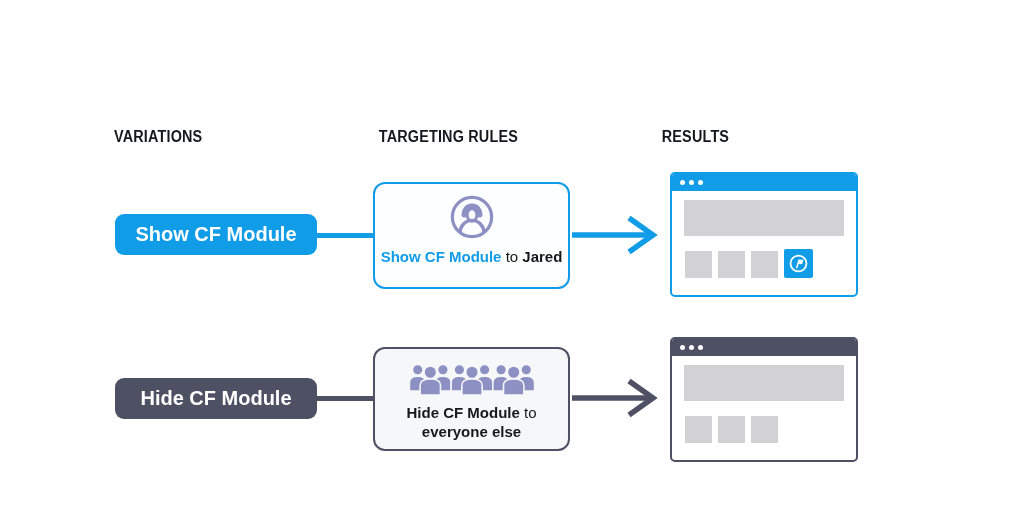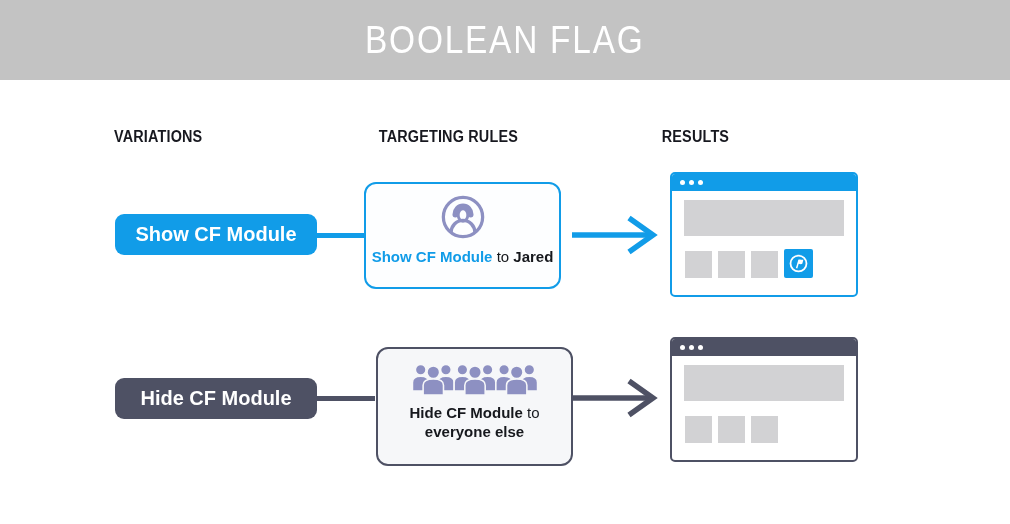--- a/index.html
+++ b/index.html
@@ -24,21 +24,21 @@
           color:#ffffff; font-weight:700; font-size:20px; }
   .pill.blue { background:#119ce8; }
   .pill.dark { background:#4e5164; }
 
   
   .connector { position:absolute; left:315px; width:60px; height:5px; }
   .connector.blue { background:#119ce8; }
   .connector.dark { background:#4e5164; }
 
   
-  .card { position:absolute; left:364px; width:197px; border-radius:12px;
+  .card { position:absolute; left:373px; width:197px; border-radius:12px;
           display:flex; flex-direction:column; align-items:center; }
   .card.blue { border:2px solid #119ce8; background:#fdfeff; }
   .card.dark { border:2px solid #4e5164; background:#f6f7f9; }
   .rule-text { font-size:15px; color:#16181d; text-align:center; line-height:19px; }
   .rule-text .flag-blue { color:#119ce8; font-weight:700; }
   .rule-text .flag-dark { color:#16181d; font-weight:700; }
   .rule-text .audience { font-weight:700; }
 
   
   .arrow { position:absolute; left:572px; }
@@ -55,23 +55,20 @@
   .banner { position:absolute; left:12px; top:26px; width:160px; height:36px; background:#d2d2d4; }
   .block { position:absolute; top:77px; width:27px; height:27px; background:#d2d2d4; }
   .module { position:absolute; left:112px; top:75px; width:29px; height:29px; background:#119ce8;
             border-radius:2px; display:flex; align-items:center; justify-content:center; }
 </style>
 </head>
 <body>
 
 <div class="canvas">
 
-  <div class="topbar">
-    <span class="title">BOOLEAN FLAG</span>
-  </div>
 
   <div class="col-label" style="left:109px;">
     <span>VARIATIONS</span>
   </div>
   <div class="col-label" style="left:658px;">
     <span>RESULTS</span>
   </div>
   <div class="col-label" style="left:371px;">
     <span>TARGETING RULES</span>
   </div>
@@ -119,21 +116,21 @@
       </svg>
     </div>
   </div>
 
   <div class="pill dark" style="top:378px;">
     <span>Hide CF Module</span>
   </div>
 
   <div class="connector dark" style="top:396px;"></div>
 
-  <div class="card dark" style="top:347px; height:119px;margin-left:12px;">
+  <div class="card dark" style="top:347px; height:104px;">
     <svg width="128" height="35" viewBox="0 0 132 36" style="margin-top:13px;">
       <g fill="#8d90c2" stroke="#f6f7f9" stroke-width="1.6">
 
         <circle cx="10" cy="8" r="5.5"></circle>
           <path d="M1.5,30 V21 Q1.5,14.5 10,14.5 Q18.5,14.5 18.5,21 V30 Z"></path>
         <circle cx="36" cy="8" r="5.5"></circle>
           <path d="M27.5,30 V21 Q27.5,14.5 36,14.5 Q44.5,14.5 44.5,21 V30 Z"></path>
         <circle cx="23" cy="10.5" r="6.5"></circle>
           <path d="M12.5,34 V24 Q12.5,17.5 23,17.5 Q33.5,17.5 33.5,24 V34 Z"></path>
 

